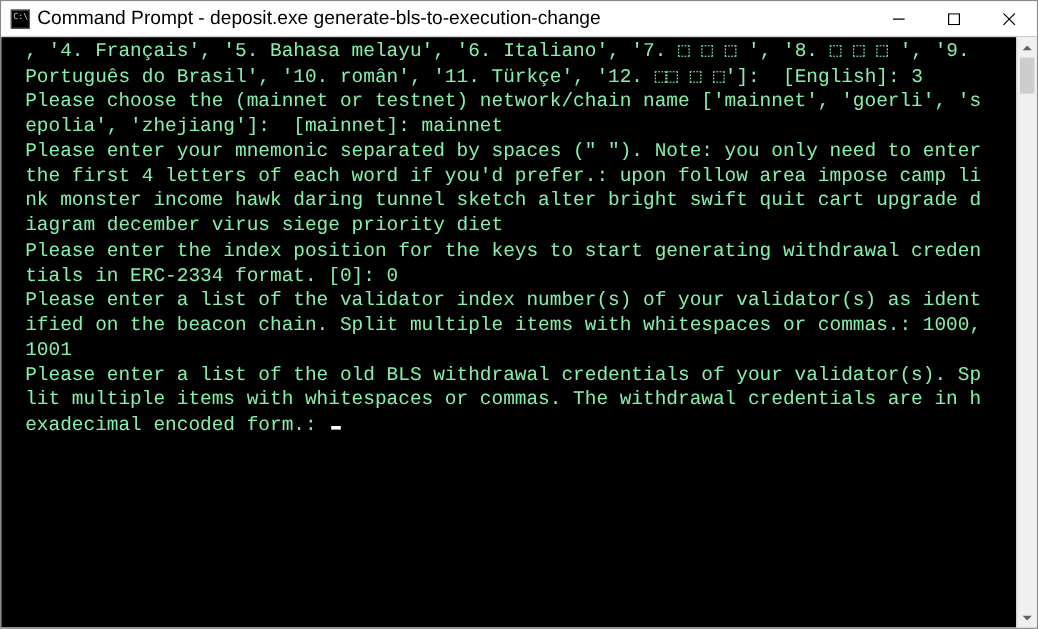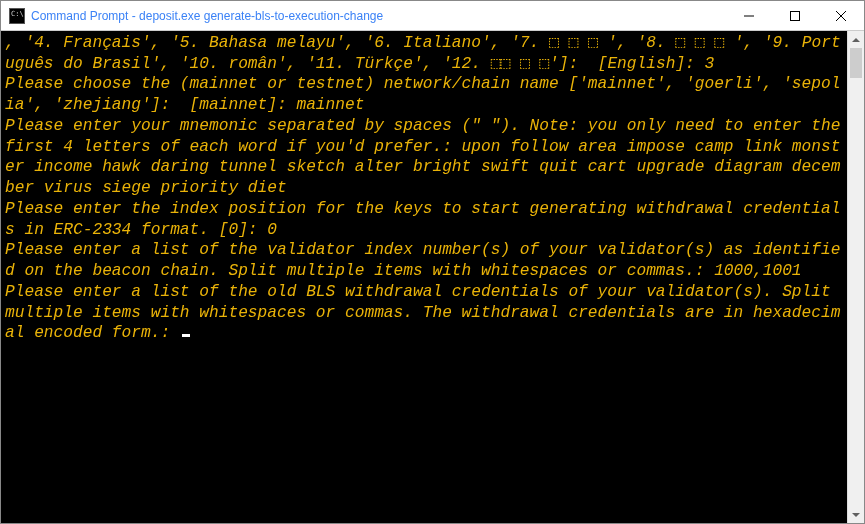--- a/index.html
+++ b/index.html
@@ -37,22 +37,22 @@
       content: "C:\\";
       color: #ccc;
       font-size: 7px;
       font-family: monospace;
       position: absolute;
       top: 1px;
       left: 1px;
     }
     .titlebar-title {
       flex: 1;
-      font-size: 12px;
-      color: #3b82f6;
+      font-size: 16px;
+      color: #000000;
       white-space: nowrap;
       overflow: hidden;
     }
     .titlebar-buttons {
       display: flex;
       height: 100%;
     }
     .titlebar-btn {
       width: 46px;
       height: 100%;
@@ -65,29 +65,28 @@
       width: 10px;
       height: 10px;
     }
     .terminal-wrapper {
       display: flex;
       height: calc(100% - 30px);
     }
     .terminal {
       flex: 1;
       background: #000;
-      color: #eab308;
+      color: #86efac;
       font-family: 'Consolas', 'Courier New', monospace;
       font-size: 16.2px;
       line-height: 1.28;
-      padding: 2px 4px;
+      padding: 2px 20px;
       white-space: pre-wrap;
       word-break: break-all;
       overflow: hidden;
-      font-style: italic;
     }
     .scrollbar {
       width: 17px;
       background: #f0f0f0;
       position: relative;
       border-left: 1px solid #ddd;
     }
     .scrollbar-arrow {
       width: 100%;
       height: 17px;

